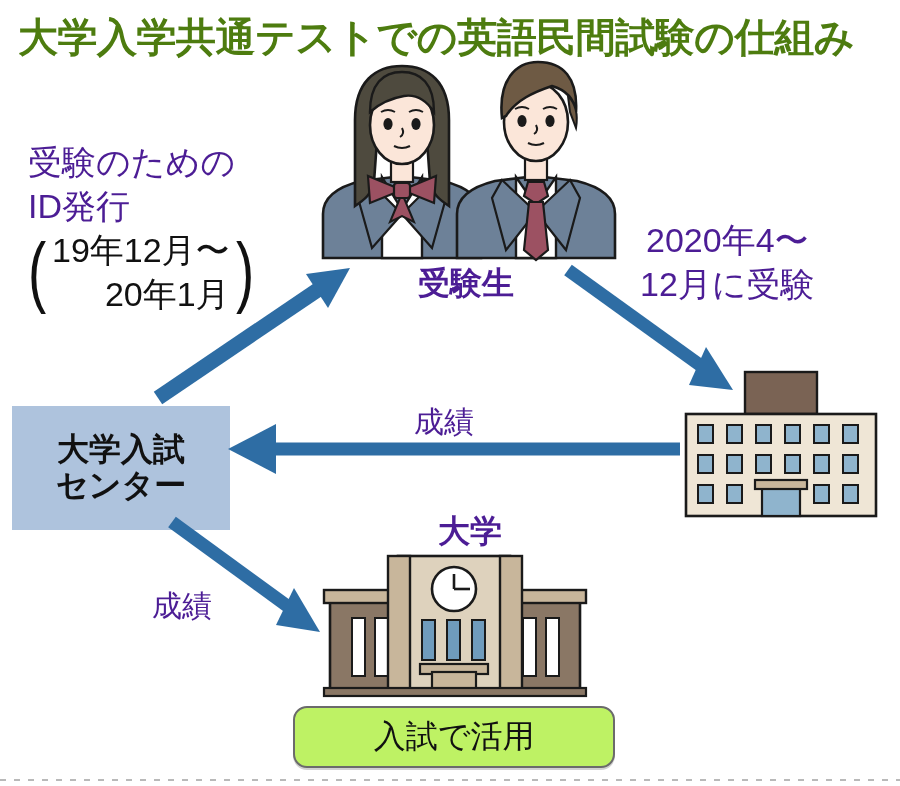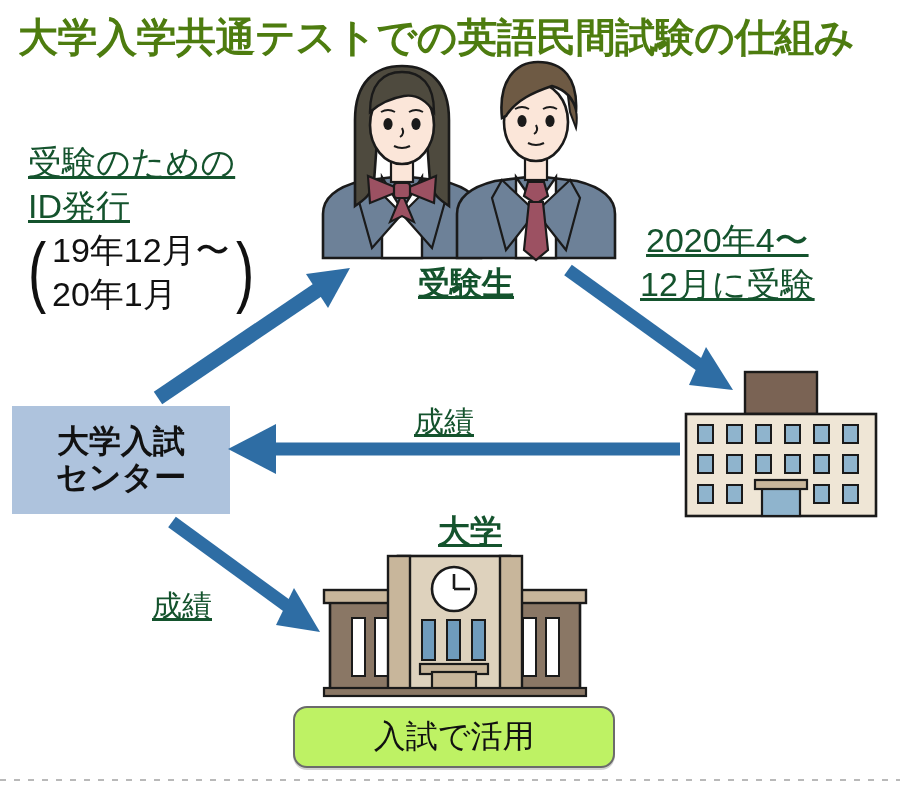--- a/index.html
+++ b/index.html
@@ -22,21 +22,21 @@
     left:18px; top:10px;
     width:870px;
     font-size:40px;
     font-weight:bold;
     letter-spacing:-0.5px;
     color:#4d7c0f;
     white-space:nowrap;
   }
 
   
-  .txt{position:absolute;white-space:pre;color:#14532d;text-decoration:underline;}
+  .txt{position:absolute;white-space:pre;color:#4c1d95;}
 
   .note-left{
     left:28px; top:140px;
     font-size:34px;
     line-height:44px;
   }
   .paren-wrap{
     position:absolute;
     left:24px; top:228px;
     display:flex;
@@ -44,40 +44,40 @@
     font-size:34px;
     line-height:44px;
   }
   .paren{
     font-size:78px;
     font-weight:300;
     line-height:0.86;
     transform:scaleX(0.7);
     color:#111;
   }
-  .paren-inner{ padding:0 2px; }
+  .paren-inner{ padding:0 2px;text-align:right; }
 
   .note-right{
     left:640px; top:218px;
     font-size:34px;
     line-height:44px;
     text-align:center;
   }
 
   .lbl-students{ left:386px; top:262px; font-size:32px; font-weight:bold;margin-left:32px;}
   .lbl-private { left:706px; top:526px; font-size:32px; font-weight:bold;}
   .lbl-univ    { left:438px; top:510px; font-size:32px; font-weight:bold;}
   .lbl-score-mid { left:414px; top:402px; font-size:30px;}
   .lbl-score-low { left:152px; top:586px; font-size:30px;}
 
   
   .center-box{
     position:absolute;
     left:12px; top:406px;
-    width:218px; height:108px;
+    width:218px; height:124px;
     background:#aec3dd;
     display:flex;
     flex-direction:column;
     align-items:center;
     justify-content:center;
     line-height:1.12;
   }
   .center-box span{
     font-size:32px;
     font-weight:bold;

